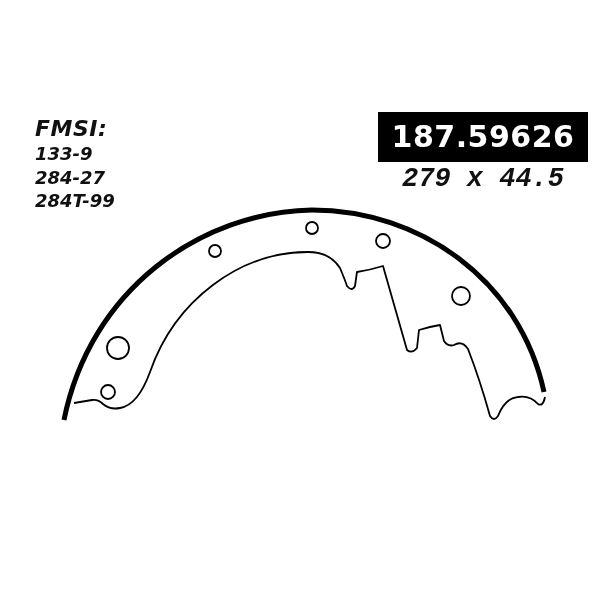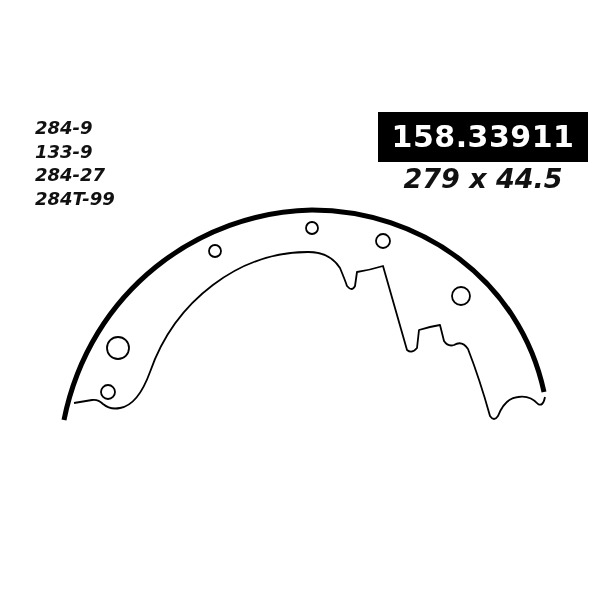--- a/index.html
+++ b/index.html
@@ -3,35 +3,35 @@
   <meta charset="utf-8">
   <style>
     html, body { margin: 0; padding: 0; background: #ffffff; }
     body { width: 600px; height: 600px; position: relative; overflow: hidden; font-family: "DejaVu Sans", sans-serif; }
     .fmsi { position: absolute; left: 35px; top: 116px; color: #111; font-style: italic; font-weight: bold; }
     .fmsi .title { font-size: 22px; line-height: 26px; letter-spacing: 0.5px; }
     .fmsi .code { font-size: 18px; line-height: 23.5px; }
     .part-box { position: absolute; left: 378px; top: 112px; width: 210px; height: 50px; background: #000; color: #fff;
       font-weight: bold; font-size: 30px; line-height: 50px; text-align: center; letter-spacing: 0.5px; }
     .dims { position: absolute; left: 378px; top: 163px; width: 210px; text-align: center; font-weight: bold; font-style: italic;
-      font-size: 27px; line-height: 32px; color: #111; }
+      font-size: 27px; line-height: 32px; color: #111; font-family: Liberation Mono, monospace; }
     svg.drawing { position: absolute; left: 0; top: 0; }
   </style>
 </head>
 <body>
 
 <div class="fmsi">
-  <div class="code">284-9</div>
+  <div class="title">FMSI:</div>
   <div class="code">133-9</div>
   <div class="code">284-27</div>
   <div class="code">284T-99</div>
 </div>
 
 <div class="part-box">
-  <span>158.33911</span>
+  <span>187.59626</span>
 </div>
 <div class="dims">279 x 44.5</div>
 
 <svg class="drawing" width="600" height="600" viewBox="0 0 600 600">
 
   <path d="M 64 420 C 90 290, 200 212, 312 210 C 420 210, 520 280, 544 392" fill="none" stroke="#000" stroke-width="5" stroke-linecap="butt"></path>
 
   <path d="M 74 403 L 92 400 Q 98 399 103 404 Q 110 410 120 408 Q 138 405 150 372
            C 175 300, 240 252, 308 252 Q 330 252 340 268 Q 345 280 347 286 Q 352 292 355 286
            L 357 272 Q 370 270 383 266 L 407 350 Q 412 354 417 348 L 419 330 Q 428 327 440 325

